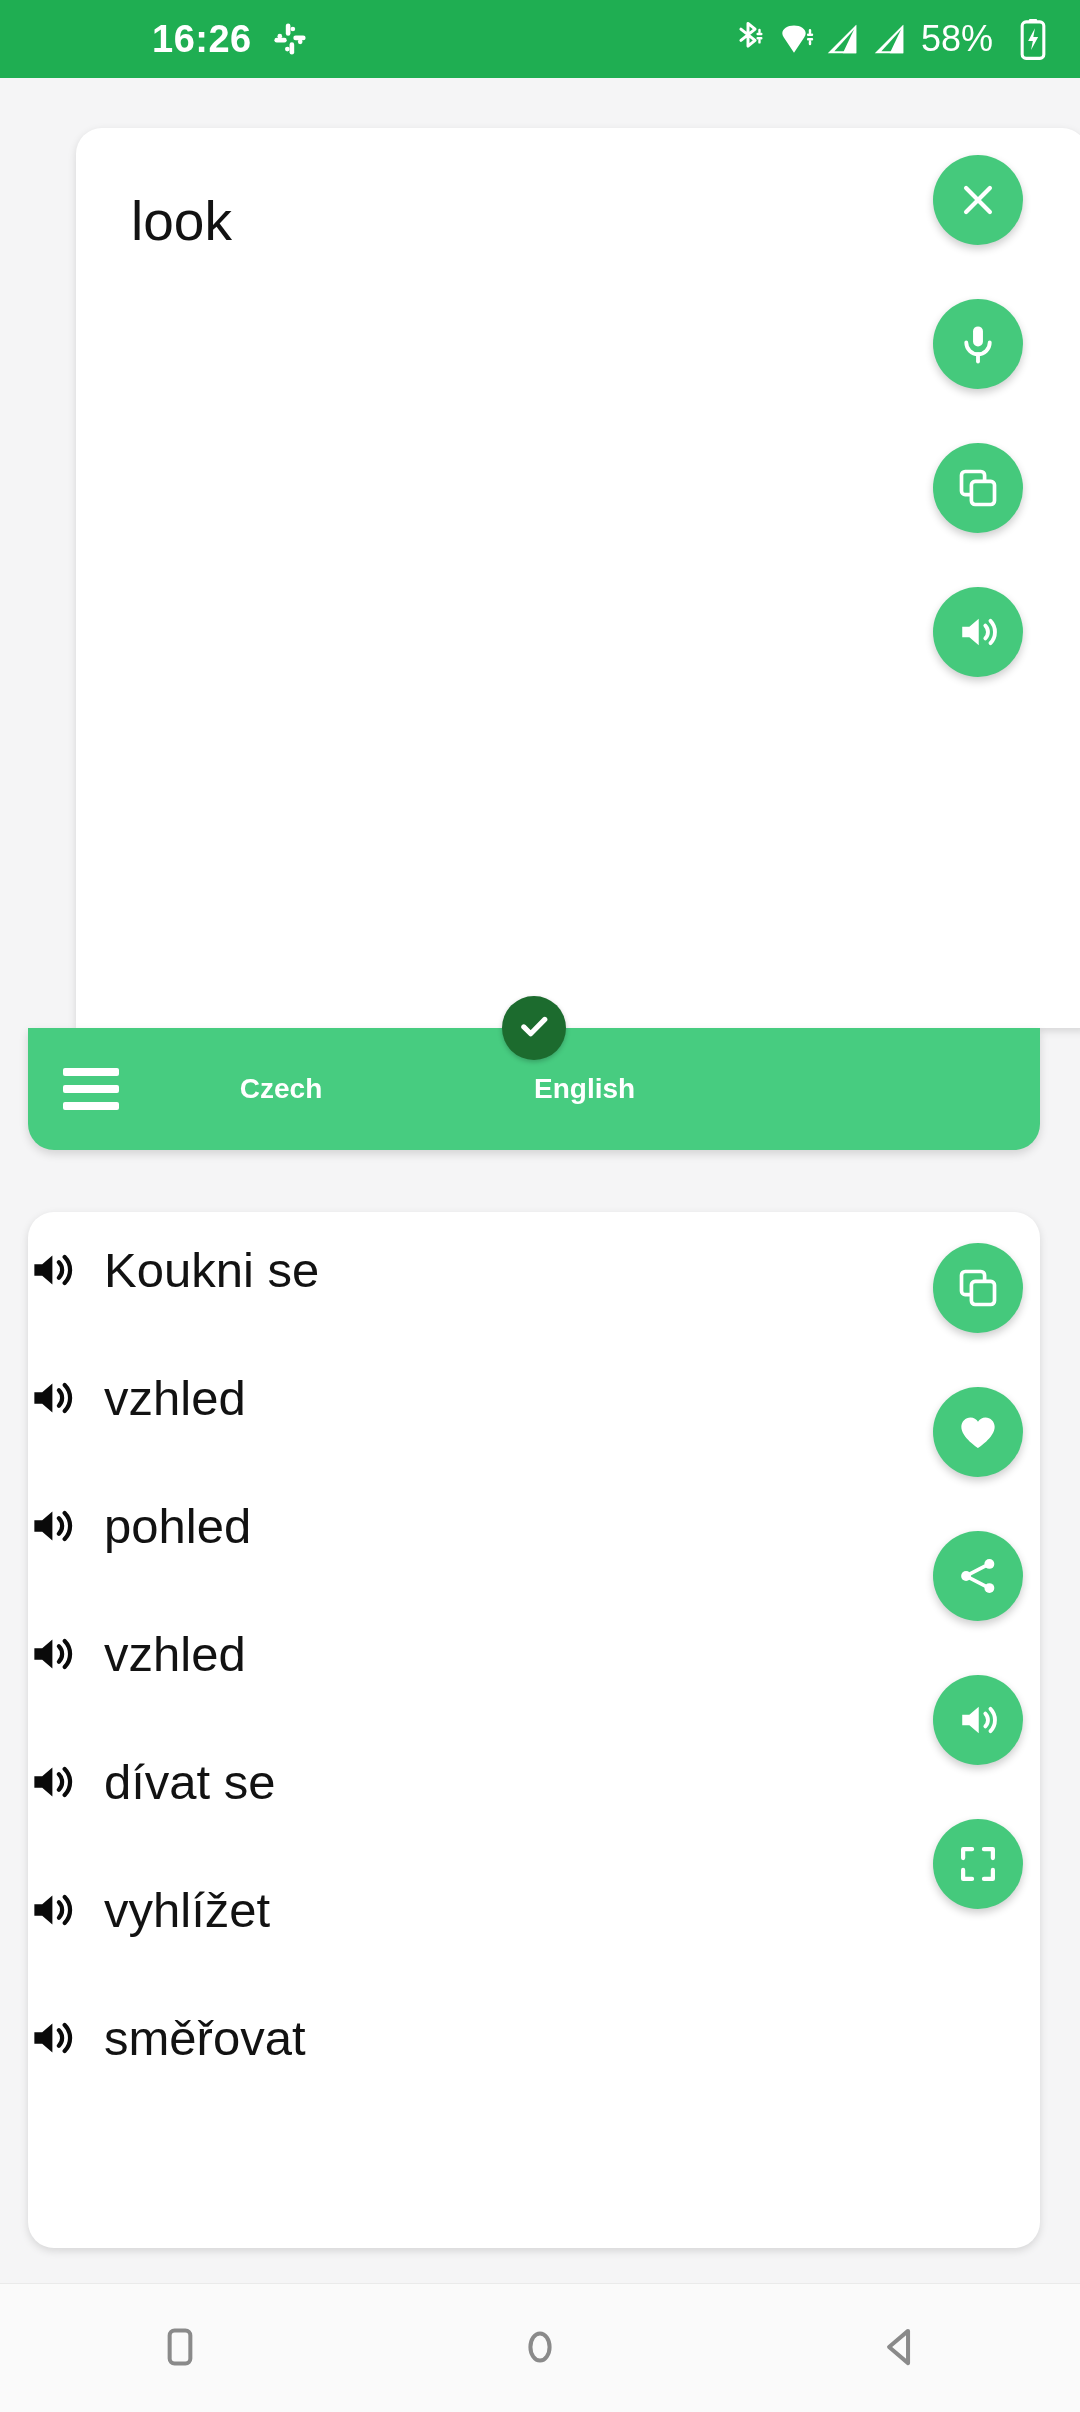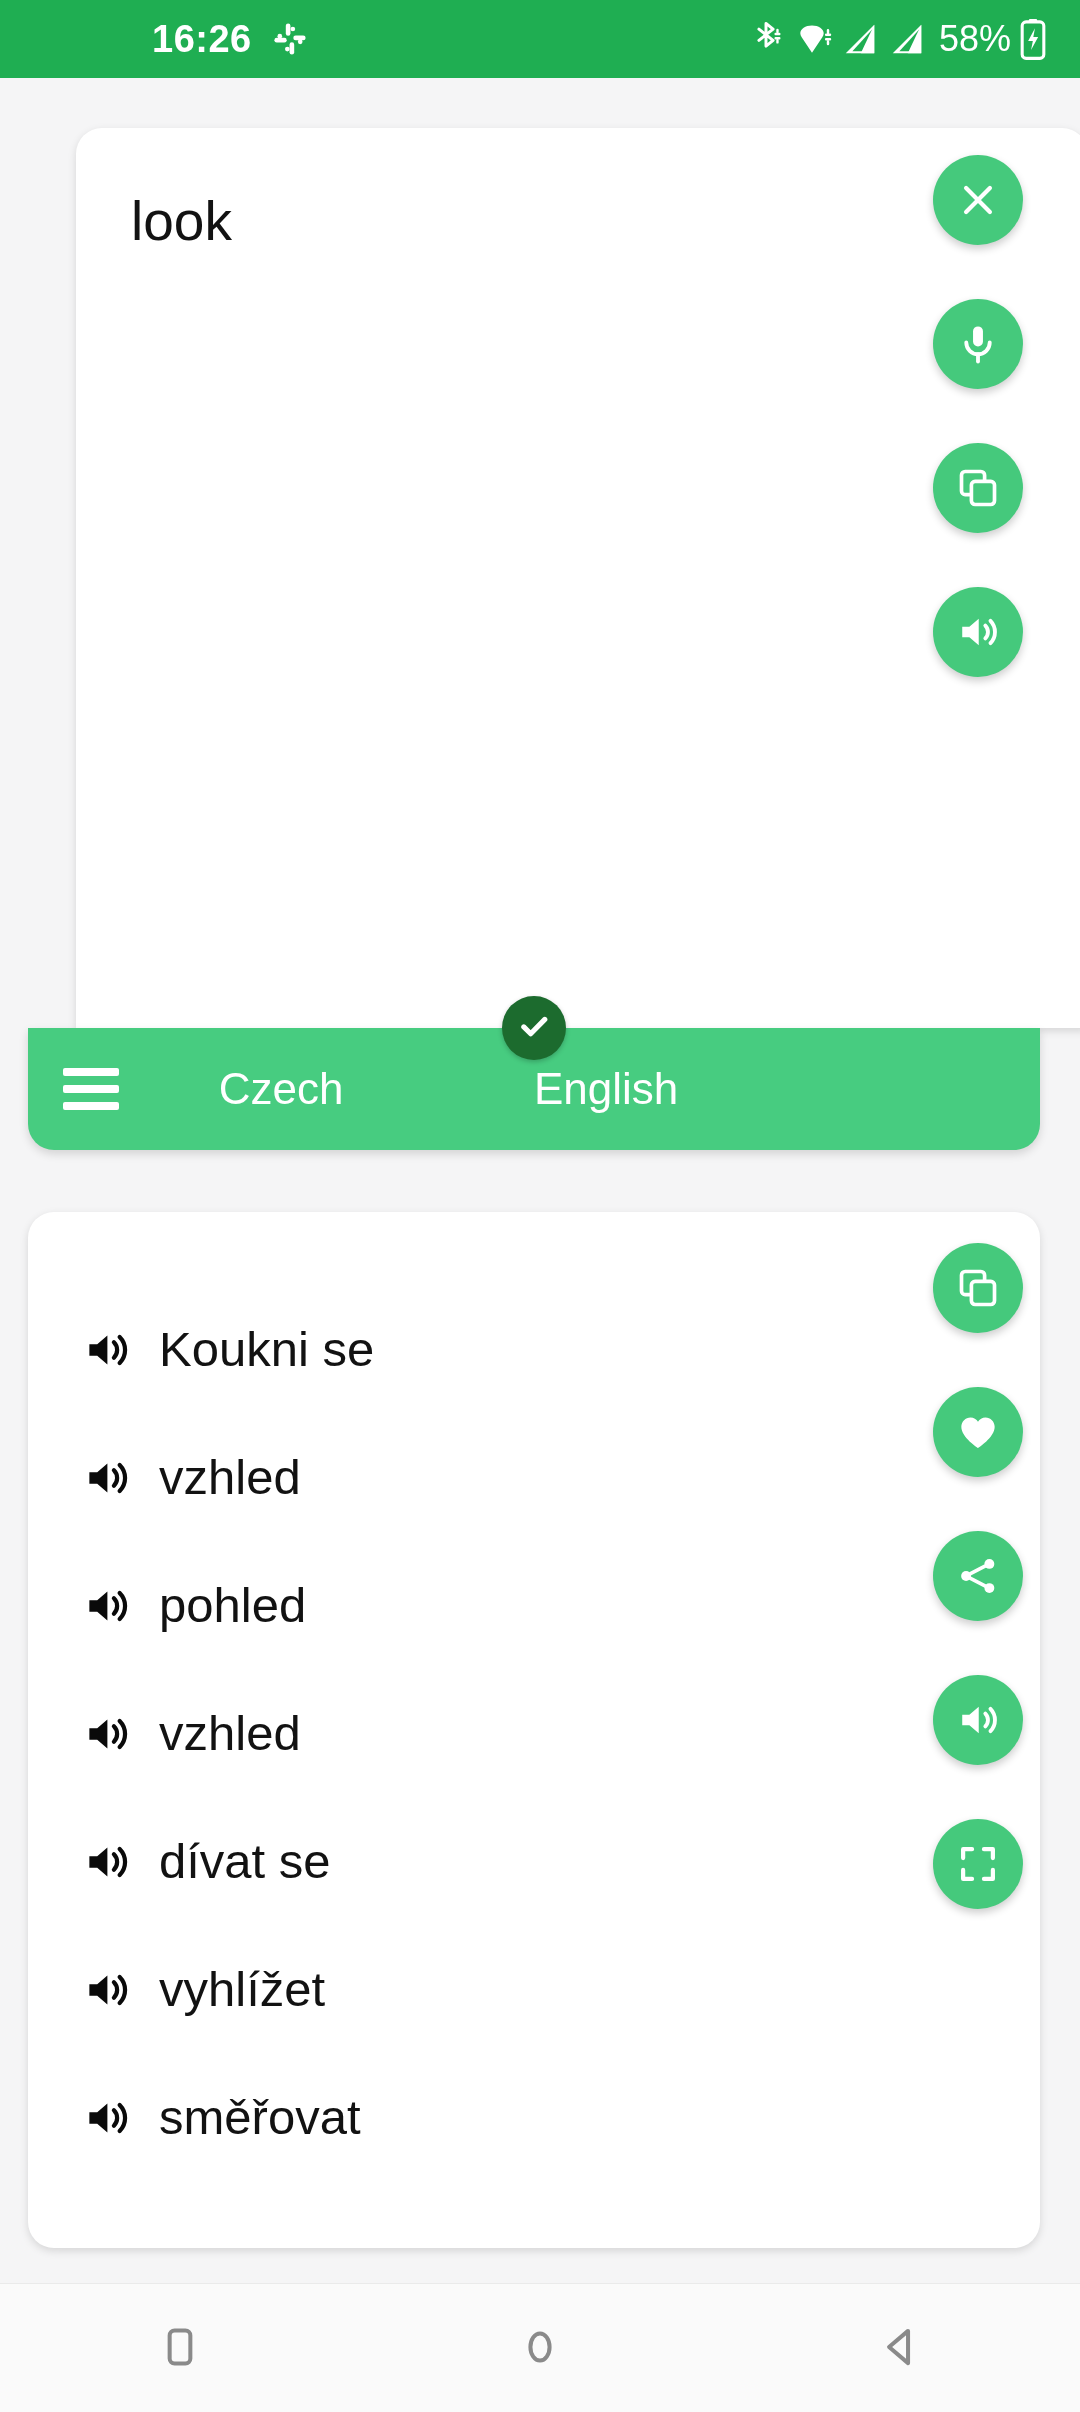--- a/index.html
+++ b/index.html
@@ -48,21 +48,21 @@
     display: flex;
     align-items: center;
     gap: 9px;
   }
   #battery-pct {
     color: #ffffff;
     font-size: 36px;
     font-weight: 500;
     line-height: 1;
     margin-left: 4px;
-    margin-right: 0;
+    margin-right: 18px;
   }
   .sb-ico { display:block; }
 
   
   .card {
     position: absolute;
     background: #FFFFFF;
     border-radius: 26px;
     box-shadow: 0 3px 9px rgba(0,0,0,0.13);
   }
@@ -111,22 +111,22 @@
     display: block;
     height: 8px;
     background: #ffffff;
     border-radius: 2px;
   }
   .lang-label {
     position: absolute;
     top: 50%;
     transform: translateY(-50%);
     color: #ffffff;
-    font-size: 44px;
-    font-weight: 400;
+    font-size: 28px;
+    font-weight: 700;
     white-space: nowrap;
   }
   #lang-source { left: 0; width: 506px; text-align: center; }
   #lang-target { left: 506px; width: 506px; }
   #lang-check {
     position: absolute;
     left: 50%;
     top: -32px;
     transform: translateX(-50%);
     width: 64px;
@@ -148,23 +148,22 @@
   }
   #results-list {
     position: absolute;
     left: 0; top: 0;
     width: 860px;
     padding-top: 34px;
     box-sizing: border-box;
   }
   .result-row {
     display: flex;
-    align-items: flex-end;
+    align-items: flex-start;
     height: 128px;
-    padding-left: 55px;
     box-sizing: border-box;
   }
   .result-speaker {
     width: 48px;
     height: 48px;
     flex: 0 0 auto;
     margin-right: 28px;
     display: flex;
     align-items: center;
     justify-content: center;

